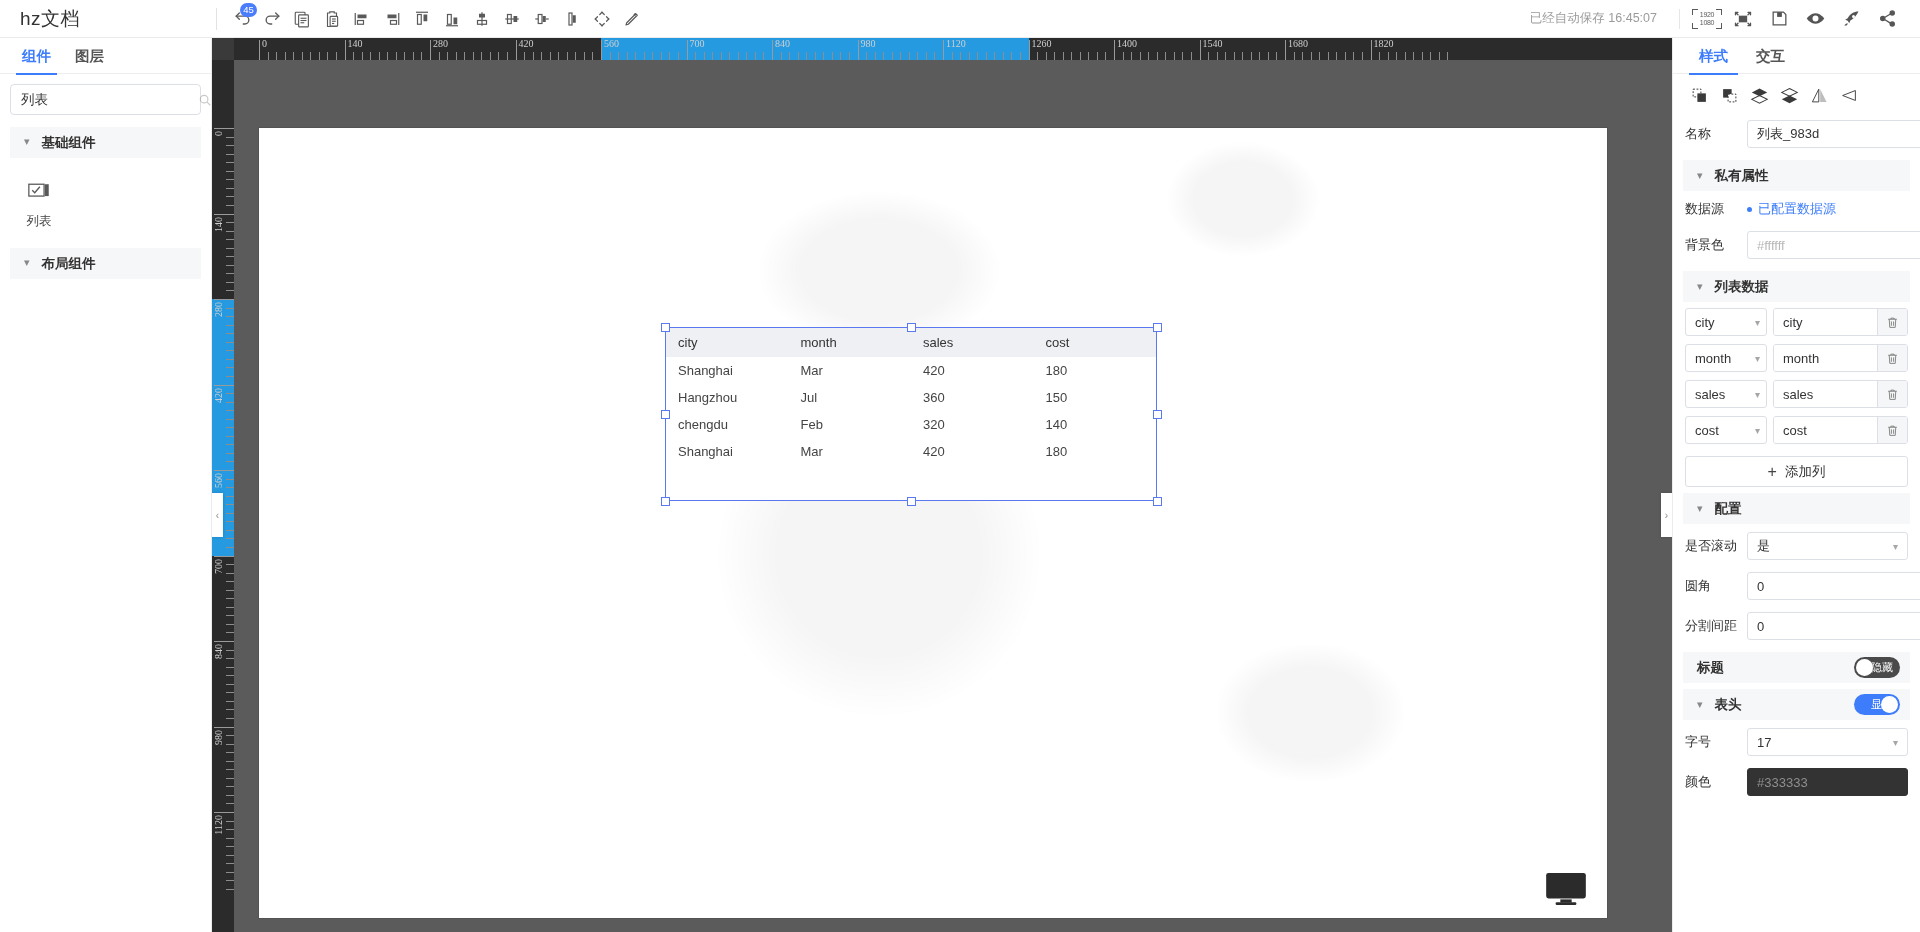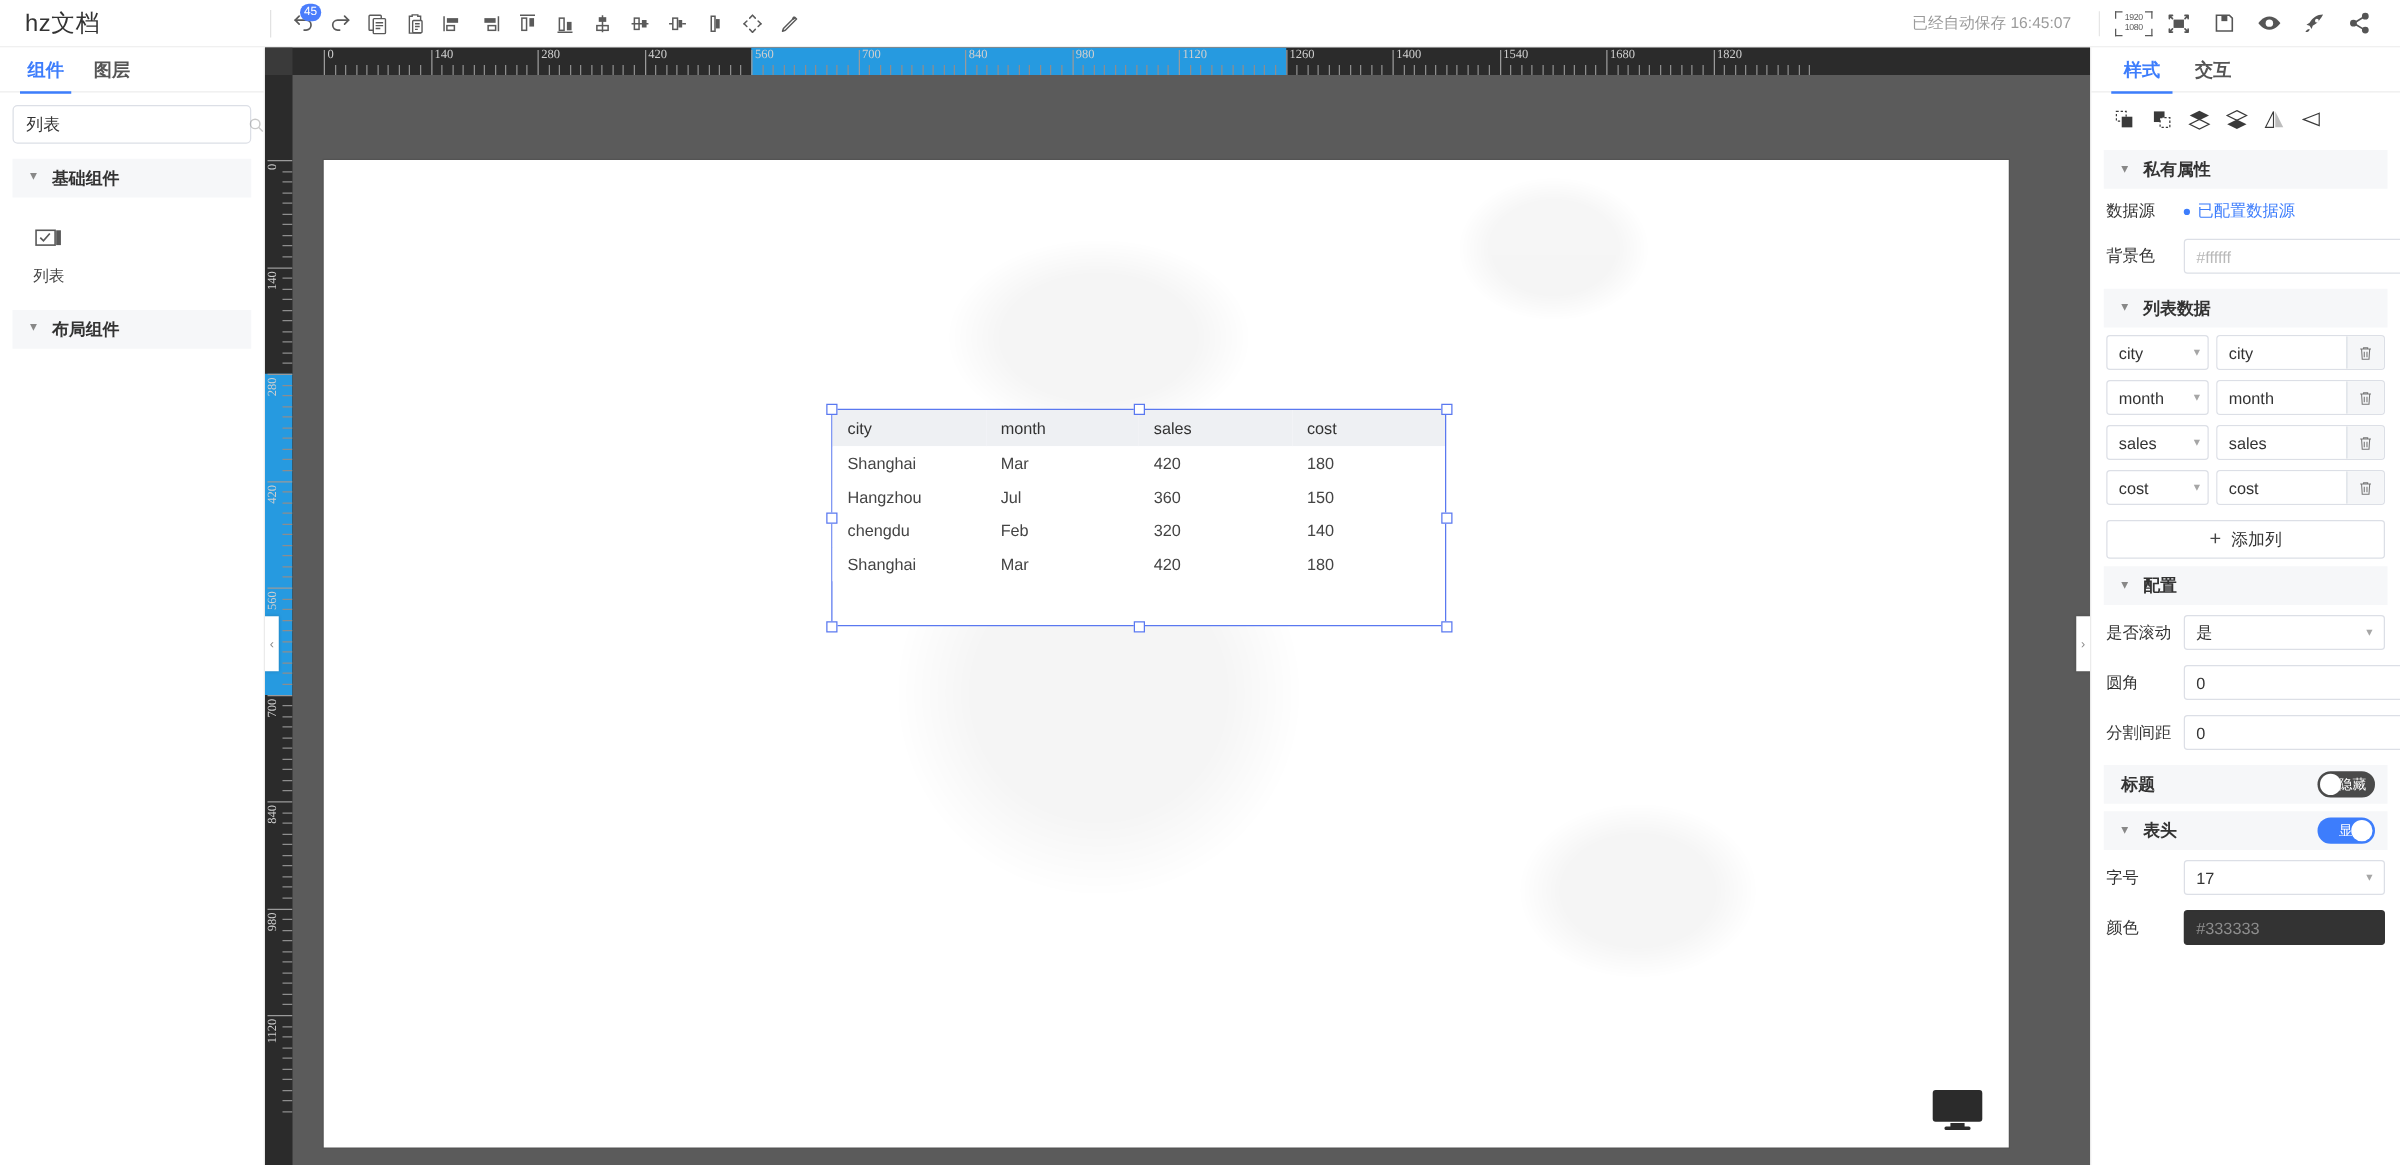--- a/index.html
+++ b/index.html
@@ -881,20 +881,24 @@
         </div>
         <div class="align-btn">
           <svg width="18" height="17" viewBox="0 0 24 24" fill="none" stroke="#3a3a3a" stroke-width="1.3">
             <polygon points="21,5 3,12 21,19" fill="none"></polygon>
           </svg>
         </div>
       </div>
 
       <div class="rp-scroll">
 
+        <div class="frow">
+          <div class="flabel">名称</div>
+          <input class="finput" type="text" value="列表_983d" style="">
+        </div>
 
 
 
         <div class="sect">
           <span class="caret">▾</span>
           <span class="stitle">私有属性</span>
         </div>
 
         <div class="frow">
           <div class="flabel">数据源</div>

